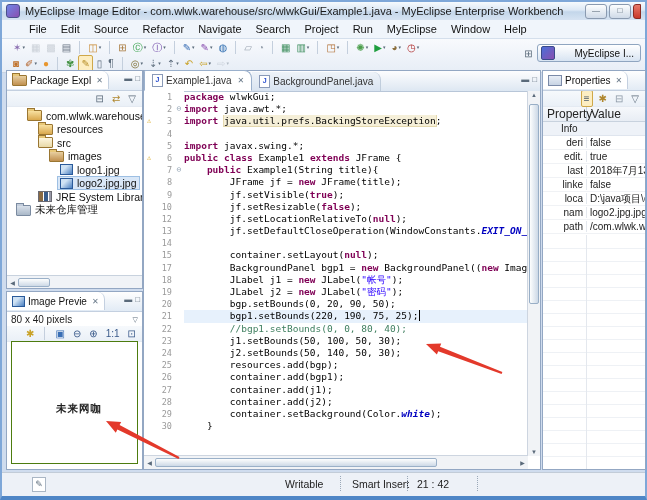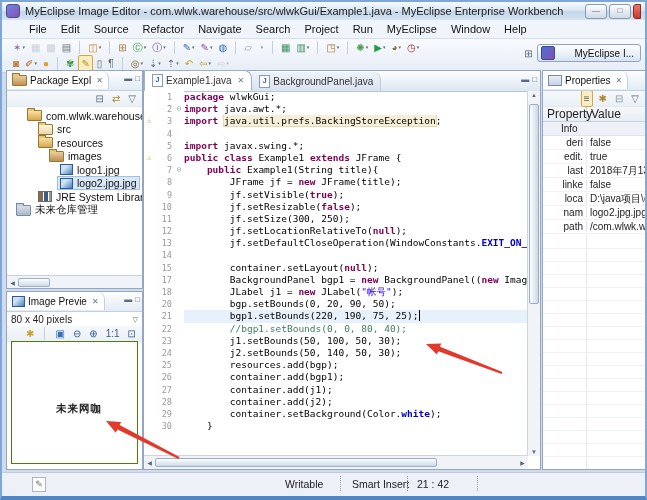--- a/index.html
+++ b/index.html
@@ -72,21 +72,21 @@
   .code-line{display:flex;height:12.2px;white-space:pre}
   .code-line.cur{background:#e7f1fc}
   .cl-warn{width:10px;text-align:center;font-size:7px;color:#d9a820;background:#fff;flex:none}
   .cl-num{width:18px;text-align:right;color:#9a9a9a;font-size:8.5px;background:#fff;flex:none;padding-right:2px}
   .cl-fold{width:10px;text-align:center;color:#98a8b8;font-size:8px;background:#fff;flex:none}
   .cl-code{flex:1;overflow:hidden}
   .tok-k{color:#7f0055;font-weight:bold}
   .tok-p{color:#000}
   .tok-s{color:#2a00ff}
   .tok-c{color:#3f7f5f}
-  .tok-i{color:#0000c0;font-weight:bold}
+  .tok-i{color:#0000c0;font-style:italic;font-weight:bold}
   .tok-w{color:#000;background:#f5efd8;outline:1px solid #e4d8ae}
   .caret{display:inline-block;width:1px;height:11px;background:#000;vertical-align:-2px}
   .vscroll{position:absolute;top:20px;right:0;width:12px;bottom:13px;background:#f1f3f6;border-left:1px solid #cdd5e0}
   .vscroll .sarr{position:absolute;left:0;width:12px;font-size:6px}
   .vthumb{position:absolute;left:1px;right:1px;top:13px;height:200px;background:linear-gradient(90deg,#fdfefe,#ccd8e6);border:1px solid #98aec6;border-radius:2px;box-sizing:border-box}
   .ehscroll{position:absolute;left:0;right:12px;bottom:0;height:13px;background:#f1f3f6;border-top:1px solid #cdd5e0;display:flex;align-items:center}
   
   .props{left:540px;top:68px;width:104px;height:400px}
   .pheadrow{display:flex;height:14px;background:linear-gradient(#f6f8fb,#e8edf4);border-bottom:1px solid #c8d2de;font-size:12px;color:#222;align-items:center}
   .ph-name{width:44px;padding-left:4px;border-right:1px solid #c8d2de;box-sizing:border-box}
@@ -298,28 +298,28 @@
       </div>
     <div class="tree" id="pkg-tree">
         <div class="tree-item" style="padding-left: 18px;">
           <span class="tin">
             <span class="ti ti-java-project"></span>
             <span class="lbl">com.wlwk.warehouse</span>
           </span>
         </div>
         <div class="tree-item" style="padding-left: 29px;">
           <span class="tin">
+            <span class="ti ti-folder"></span>
+            <span class="lbl">resources</span>
+          </span>
+        </div>
+        <div class="tree-item" style="padding-left: 29px;">
+          <span class="tin">
             <span class="ti ti-source-folder"></span>
             <span class="lbl">src</span>
-          </span>
-        </div>
-        <div class="tree-item" style="padding-left: 29px;">
-          <span class="tin">
-            <span class="ti ti-folder"></span>
-            <span class="lbl">resources</span>
           </span>
         </div>
         <div class="tree-item" style="padding-left: 40px;">
           <span class="tin">
             <span class="ti ti-package-folder"></span>
             <span class="lbl">images</span>
           </span>
         </div>
         <div class="tree-item" style="padding-left: 51px;">
           <span class="tin">
@@ -414,27 +414,27 @@
         <div class="code-line"><span class="cl-warn"></span><span class="cl-num">1</span><span class="cl-fold"></span><span class="cl-code"><span class="tok-k">package</span><span class="tok-p"> wlwkGui;</span></span></div>
         <div class="code-line"><span class="cl-warn"></span><span class="cl-num">2</span><span class="cl-fold">⊖</span><span class="cl-code"><span class="tok-k">import</span><span class="tok-p"> java.awt.*;</span></span></div>
         <div class="code-line"><span class="cl-warn">⚠</span><span class="cl-num">3</span><span class="cl-fold"></span><span class="cl-code"><span class="tok-k">import</span><span class="tok-p"> </span><span class="tok-w">java.util.prefs.BackingStoreException</span><span class="tok-p">;</span></span></div>
         <div class="code-line"><span class="cl-warn"></span><span class="cl-num">4</span><span class="cl-fold"></span><span class="cl-code"></span></div>
         <div class="code-line"><span class="cl-warn"></span><span class="cl-num">5</span><span class="cl-fold"></span><span class="cl-code"><span class="tok-k">import</span><span class="tok-p"> javax.swing.*;</span></span></div>
         <div class="code-line"><span class="cl-warn">⚠</span><span class="cl-num">6</span><span class="cl-fold"></span><span class="cl-code"><span class="tok-k">public</span><span class="tok-p"> </span><span class="tok-k">class</span><span class="tok-p"> Example1 </span><span class="tok-k">extends</span><span class="tok-p"> JFrame {</span></span></div>
         <div class="code-line"><span class="cl-warn"></span><span class="cl-num">7</span><span class="cl-fold">⊖</span><span class="cl-code"><span class="tok-p">    </span><span class="tok-k">public</span><span class="tok-p"> Example1(String title){</span></span></div>
         <div class="code-line"><span class="cl-warn"></span><span class="cl-num">8</span><span class="cl-fold"></span><span class="cl-code"><span class="tok-p">        JFrame jf = </span><span class="tok-k">new</span><span class="tok-p"> JFrame(title);</span></span></div>
         <div class="code-line"><span class="cl-warn"></span><span class="cl-num">9</span><span class="cl-fold"></span><span class="cl-code"><span class="tok-p">        jf.setVisible(</span><span class="tok-k">true</span><span class="tok-p">);</span></span></div>
         <div class="code-line"><span class="cl-warn"></span><span class="cl-num">10</span><span class="cl-fold"></span><span class="cl-code"><span class="tok-p">        jf.setResizable(</span><span class="tok-k">false</span><span class="tok-p">);</span></span></div>
-        <div class="code-line"><span class="cl-warn"></span><span class="cl-num">11</span><span class="cl-fold"></span><span class="cl-code"><span class="tok-p">        jf.setSize(300, 250);</span></span></div>
         <div class="code-line"><span class="cl-warn"></span><span class="cl-num">12</span><span class="cl-fold"></span><span class="cl-code"><span class="tok-p">        jf.setLocationRelativeTo(</span><span class="tok-k">null</span><span class="tok-p">);</span></span></div>
         <div class="code-line"><span class="cl-warn"></span><span class="cl-num">13</span><span class="cl-fold"></span><span class="cl-code"><span class="tok-p">        jf.setDefaultCloseOperation(WindowConstants.</span><span class="tok-i">EXIT_ON_</span></span></div>
         <div class="code-line"><span class="cl-warn"></span><span class="cl-num">14</span><span class="cl-fold"></span></div>
         <div class="code-line"><span class="cl-warn"></span><span class="cl-num">15</span><span class="cl-fold"></span><span class="cl-code"><span class="tok-p">        container.setLayout(</span><span class="tok-k">null</span><span class="tok-p">);</span></span></div>
         <div class="code-line"><span class="cl-warn"></span><span class="cl-num">17</span><span class="cl-fold"></span><span class="cl-code"><span class="tok-p">        BackgroundPanel bgp1 = </span><span class="tok-k">new</span><span class="tok-p"> BackgroundPanel((</span><span class="tok-k">new</span><span class="tok-p"> Imag</span></span></div>
         <div class="code-line"><span class="cl-warn"></span><span class="cl-num">18</span><span class="cl-fold"></span><span class="cl-code"><span class="tok-p">        JLabel j1 = </span><span class="tok-k">new</span><span class="tok-p"> JLabel(</span><span class="tok-s">"帐号"</span><span class="tok-p">);</span></span></div>
+        <div class="code-line"><span class="cl-warn"></span><span class="cl-num">19</span><span class="cl-fold"></span><span class="cl-code"><span class="tok-p">        JLabel j2 = </span><span class="tok-k">new</span><span class="tok-p"> JLabel(</span><span class="tok-s">"密码"</span><span class="tok-p">);</span></span></div>
         <div class="code-line"><span class="cl-warn"></span><span class="cl-num">20</span><span class="cl-fold"></span><span class="cl-code"><span class="tok-p">        bgp.setBounds(0, 20, 90, 50);</span></span></div>
         <div class="code-line cur"><span class="cl-warn"></span><span class="cl-num">21</span><span class="cl-fold"></span><span class="cl-code"><span class="tok-p">        bgp1.setBounds(220, 190, 75, 25);</span><span class="caret"></span></span></div>
         <div class="code-line"><span class="cl-warn"></span><span class="cl-num">22</span><span class="cl-fold"></span><span class="cl-code"><span class="tok-c">        //bgp1.setBounds(0, 0, 80, 40);</span></span></div>
         <div class="code-line"><span class="cl-warn"></span><span class="cl-num">23</span><span class="cl-fold"></span><span class="cl-code"><span class="tok-p">        j1.setBounds(50, 100, 50, 30);</span></span></div>
         <div class="code-line"><span class="cl-warn"></span><span class="cl-num">24</span><span class="cl-fold"></span><span class="cl-code"><span class="tok-p">        j2.setBounds(50, 140, 50, 30);</span></span></div>
         <div class="code-line"><span class="cl-warn"></span><span class="cl-num">25</span><span class="cl-fold"></span><span class="cl-code"><span class="tok-p">        resources.add(bgp);</span></span></div>
         <div class="code-line"><span class="cl-warn"></span><span class="cl-num">26</span><span class="cl-fold"></span><span class="cl-code"><span class="tok-p">        container.add(bgp1);</span></span></div>
         <div class="code-line"><span class="cl-warn"></span><span class="cl-num">27</span><span class="cl-fold"></span><span class="cl-code"><span class="tok-p">        container.add(j1);</span></span></div>
         <div class="code-line"><span class="cl-warn"></span><span class="cl-num">28</span><span class="cl-fold"></span><span class="cl-code"><span class="tok-p">        container.add(j2);</span></span></div>
         <div class="code-line"><span class="cl-warn"></span><span class="cl-num">29</span><span class="cl-fold"></span><span class="cl-code"><span class="tok-p">        container.setBackground(Color.</span><span class="tok-i">white</span><span class="tok-p">);</span></span></div>

